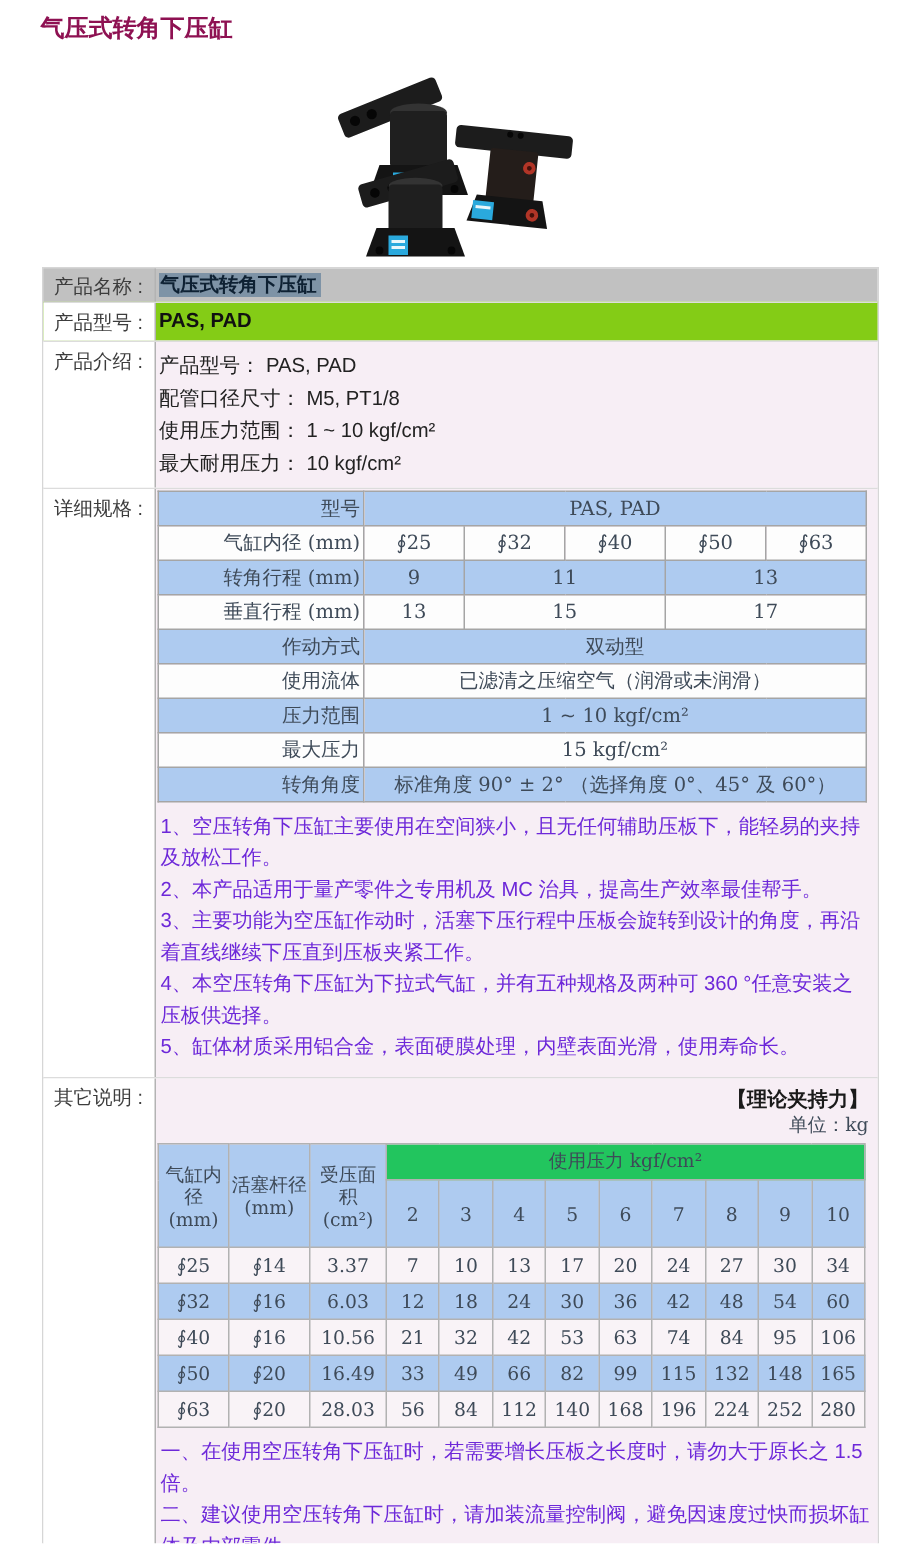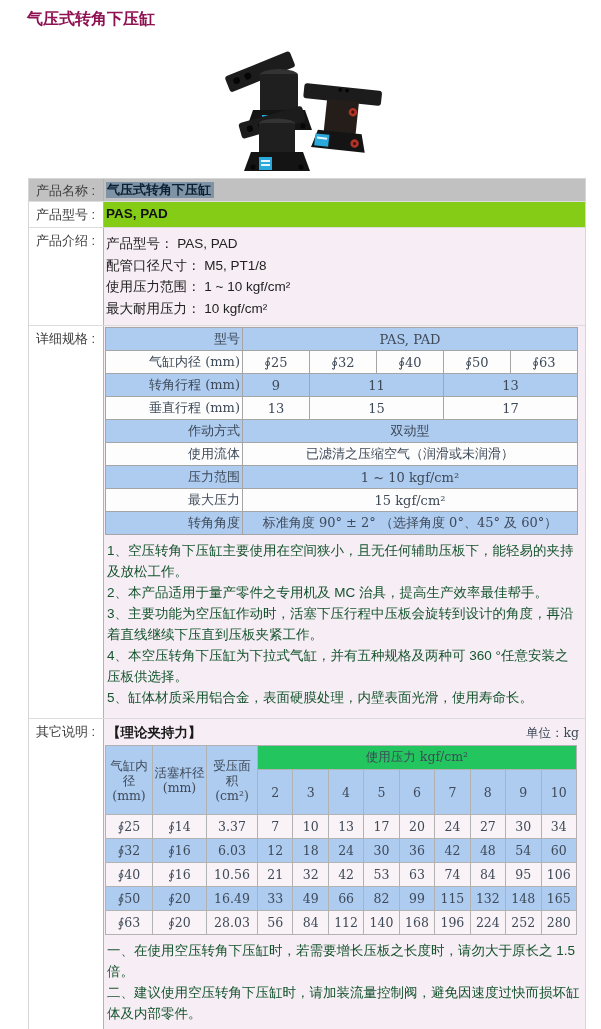--- a/index.html
+++ b/index.html
@@ -31,25 +31,25 @@
   .row-other .content{background:#f7eef5;padding:2px 0 6px 1px;}
 
   table.dt{border-collapse:collapse;table-layout:fixed;width:472px;
            font-family:"DejaVu Serif",serif;font-size:13px;color:#3e4a58;}
   table.dt td{border:1px solid #a5a5a5;text-align:center;height:22px;padding:0 2px;
               overflow:hidden;}
   table.dt td.lbl{text-align:right;padding-left:8px;}
   tr.blue td{background:#aecbf0;}
   tr.white td{background:#fdfdfd;}
 
-  .notes{padding:5px 5px 4px 2px;line-height:21px;font-size:13.5px;color:#14532d;
+  .notes{padding:5px 5px 4px 2px;line-height:21px;font-size:13.5px;color:#6d28d9;
          font-family:"Liberation Sans",sans-serif;}
 
   .force-head{display:flex;justify-content:space-between;align-items:flex-end;
-              padding:3px 6px 3px 2px;}
+              padding:3px 6px 3px 2px;flex-direction:column;}
   .force-head .fh-title{font-weight:bold;font-size:13.5px;color:#1a1a1a;}
   .force-head .fh-unit{font-family:"DejaVu Serif",serif;font-size:12.5px;color:#3e4a58;}
 
   table.force{border-collapse:collapse;table-layout:fixed;width:472px;
               font-family:"DejaVu Serif",serif;font-size:12.5px;color:#3e4a58;}
   table.force td{border:1px solid #b2b2b2;text-align:center;padding:1px 1px;}
   td.bluec{background:#aecbf0;}
   td.pressh{background:#22c55e;height:21px;}
   td.lefth{background:#aecbf0;line-height:15px;padding:3px 0;}
   tr.f-light td{background:#f9f3f7;height:21px;}

